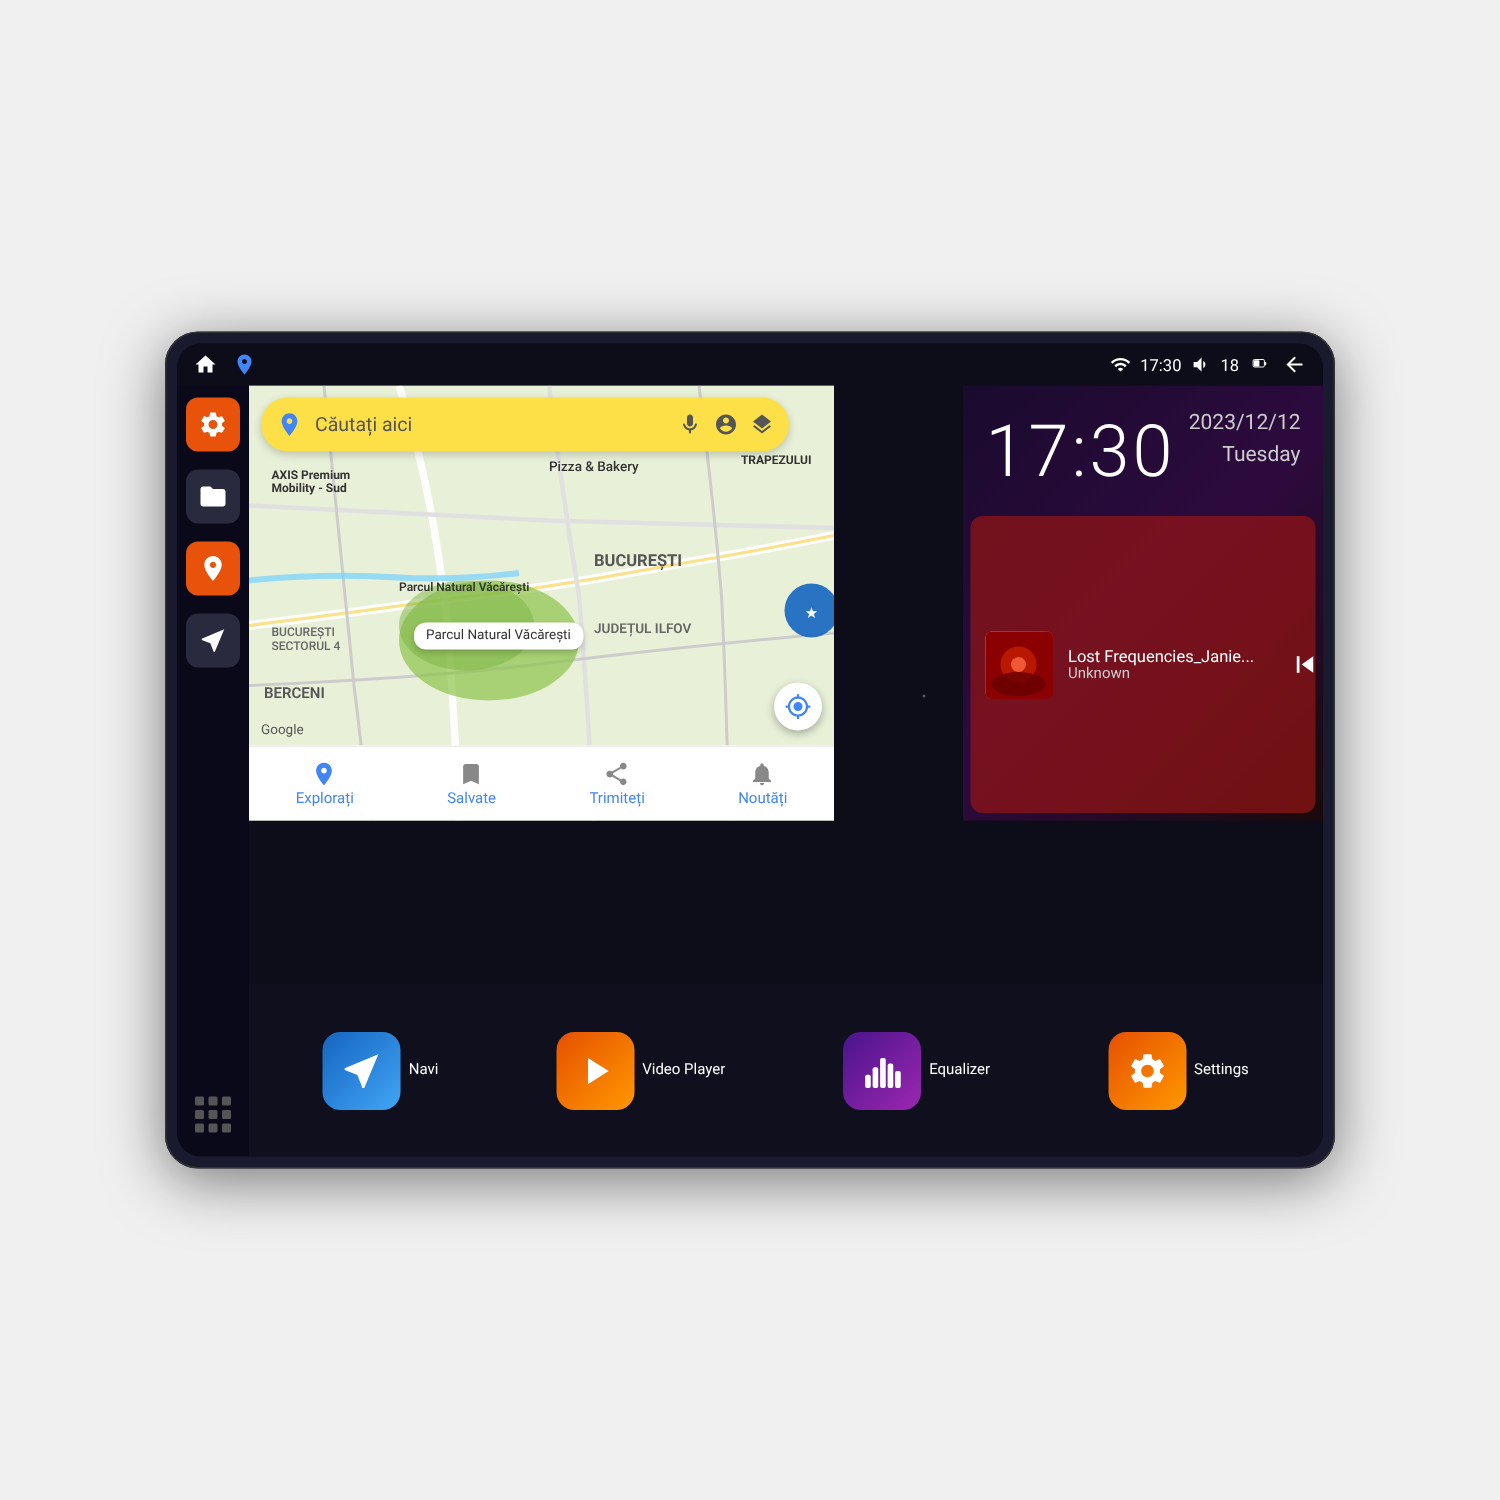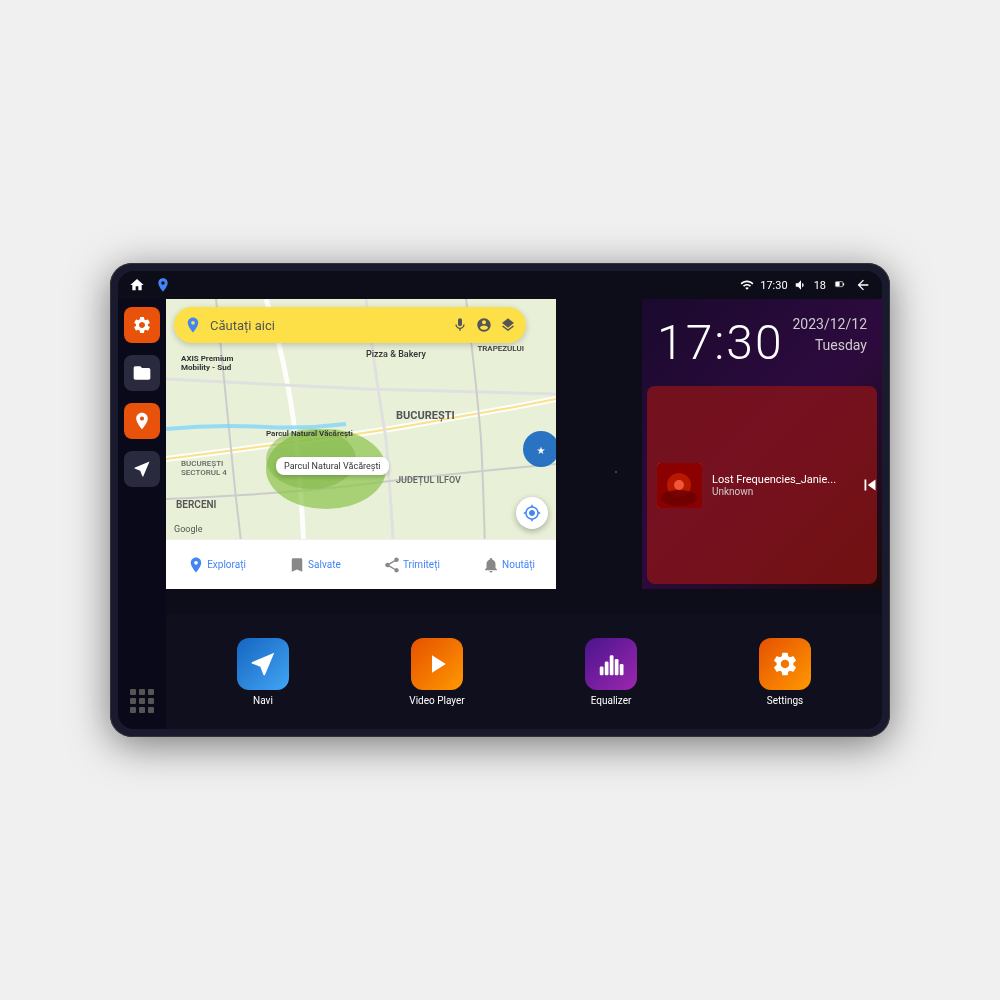--- a/index.html
+++ b/index.html
@@ -8,21 +8,21 @@
       height: 1000px;
       background: #f0f0f0;
       display: flex;
       align-items: center;
       justify-content: center;
       font-family: 'Roboto', Arial, sans-serif;
     }
 
     .device-outer {
       width: 780px;
-      height: 474px;
+      height: 558px;
       background: #1a1a2e;
       border-radius: 22px;
       padding: 8px;
       box-shadow: 0 8px 40px rgba(0,0,0,0.5), inset 0 0 0 1px #333;
       position: relative;
     }
 
     .device-screen {
       width: 100%;
       height: 100%;
@@ -157,21 +157,21 @@
       height: 50px;
       background: white;
       display: flex;
       align-items: center;
       justify-content: space-around;
       border-top: 1px solid #eee;
     }
 
     .map-bottom-item {
       display: flex;
-      flex-direction: row;
+      flex-direction: column;
       align-items: center;
       gap: 2px;
       font-size: 10px;
       color: #4285f4;
       cursor: pointer;
     }
 
     
     .right-panel {
       position: absolute;
@@ -295,21 +295,20 @@
       height: 115px;
       background: rgba(15,15,30,0.97);
       display: flex;
       align-items: center;
       justify-content: space-around;
       padding: 8px 10px;
     }
 
     .app-item {
       display: flex;
-      flex-direction: column;
       align-items: center;
       gap: 5px;
       cursor: pointer;
       min-width: 65px;
     }
 
     .app-icon {
       width: 52px;
       height: 52px;
       border-radius: 12px;
@@ -512,25 +511,25 @@
             <ellipse cx="145" cy="160" rx="45" ry="30" fill="#7cb342" opacity="0.5"></ellipse>
 
             <path d="M0,130 Q50,125 100,128 Q140,130 180,125" stroke="#81d4fa" stroke-width="4" fill="none" opacity="0.8"></path>
 
             <circle cx="375" cy="150" r="18" fill="#1565c0" opacity="0.9"></circle>
             <text x="375" y="155" text-anchor="middle" fill="white" font-size="10">★</text>
           </svg>
 
           <div class="map-label" style="top:55px; left:15px; font-weight:700; font-size:8px; color:#333;">AXIS Premium<br>Mobility - Sud</div>
           <div class="map-label" style="top:50px; left:200px; font-size:9px; color:#333;">Pizza &amp; Bakery</div>
-          <div class="map-label" style="top:45px; right:32px; font-size:8px; color:#333;">TRAPEZULUI</div>
+          <div class="map-label" style="top:45px; right:15px; font-size:8px; color:#333;font-weight:bold;">TRAPEZULUI</div>
           <div class="map-label" style="top:130px; left:100px; font-size:8px; color:#333; font-weight:600;">Parcul Natural Văcărești</div>
           <div class="map-label" style="top:110px; left:230px; font-size:11px; font-weight:700; color:#555;">BUCUREȘTI</div>
           <div class="map-label" style="top:160px; left:15px; font-size:8px; color:#666;">BUCUREȘTI<br>SECTORUL 4</div>
-          <div class="map-label" style="top:176px; left:230px; font-size:9px; color:#666; font-weight:600;">JUDEȚUL ILFOV</div>
+          <div class="map-label" style="top:158px; left:230px; font-size:9px; color:#666; font-weight:600;">JUDEȚUL ILFOV</div>
           <div class="map-label" style="top:200px; left:10px; font-size:10px; color:#555; font-weight:600;">BERCENI</div>
 
           <div class="map-card" style="top:158px; left:110px;">Parcul Natural Văcărești</div>
 
           <div class="map-search">
             <svg viewBox="0 0 24 24" width="18" height="18" fill="#4285f4">
                 <path d="M12 2C8.13 2 5 5.13 5 9c0 5.25 7 13 7 13s7-7.75 7-13c0-3.87-3.13-7-7-7zm0 9.5c-1.38 0-2.5-1.12-2.5-2.5s1.12-2.5 2.5-2.5 2.5 1.12 2.5 2.5-1.12 2.5-2.5 2.5z"></path>
               </svg>
             <span class="map-search-text">Căutați aici</span>
             <svg viewBox="0 0 24 24" width="16" height="16" fill="#555">

